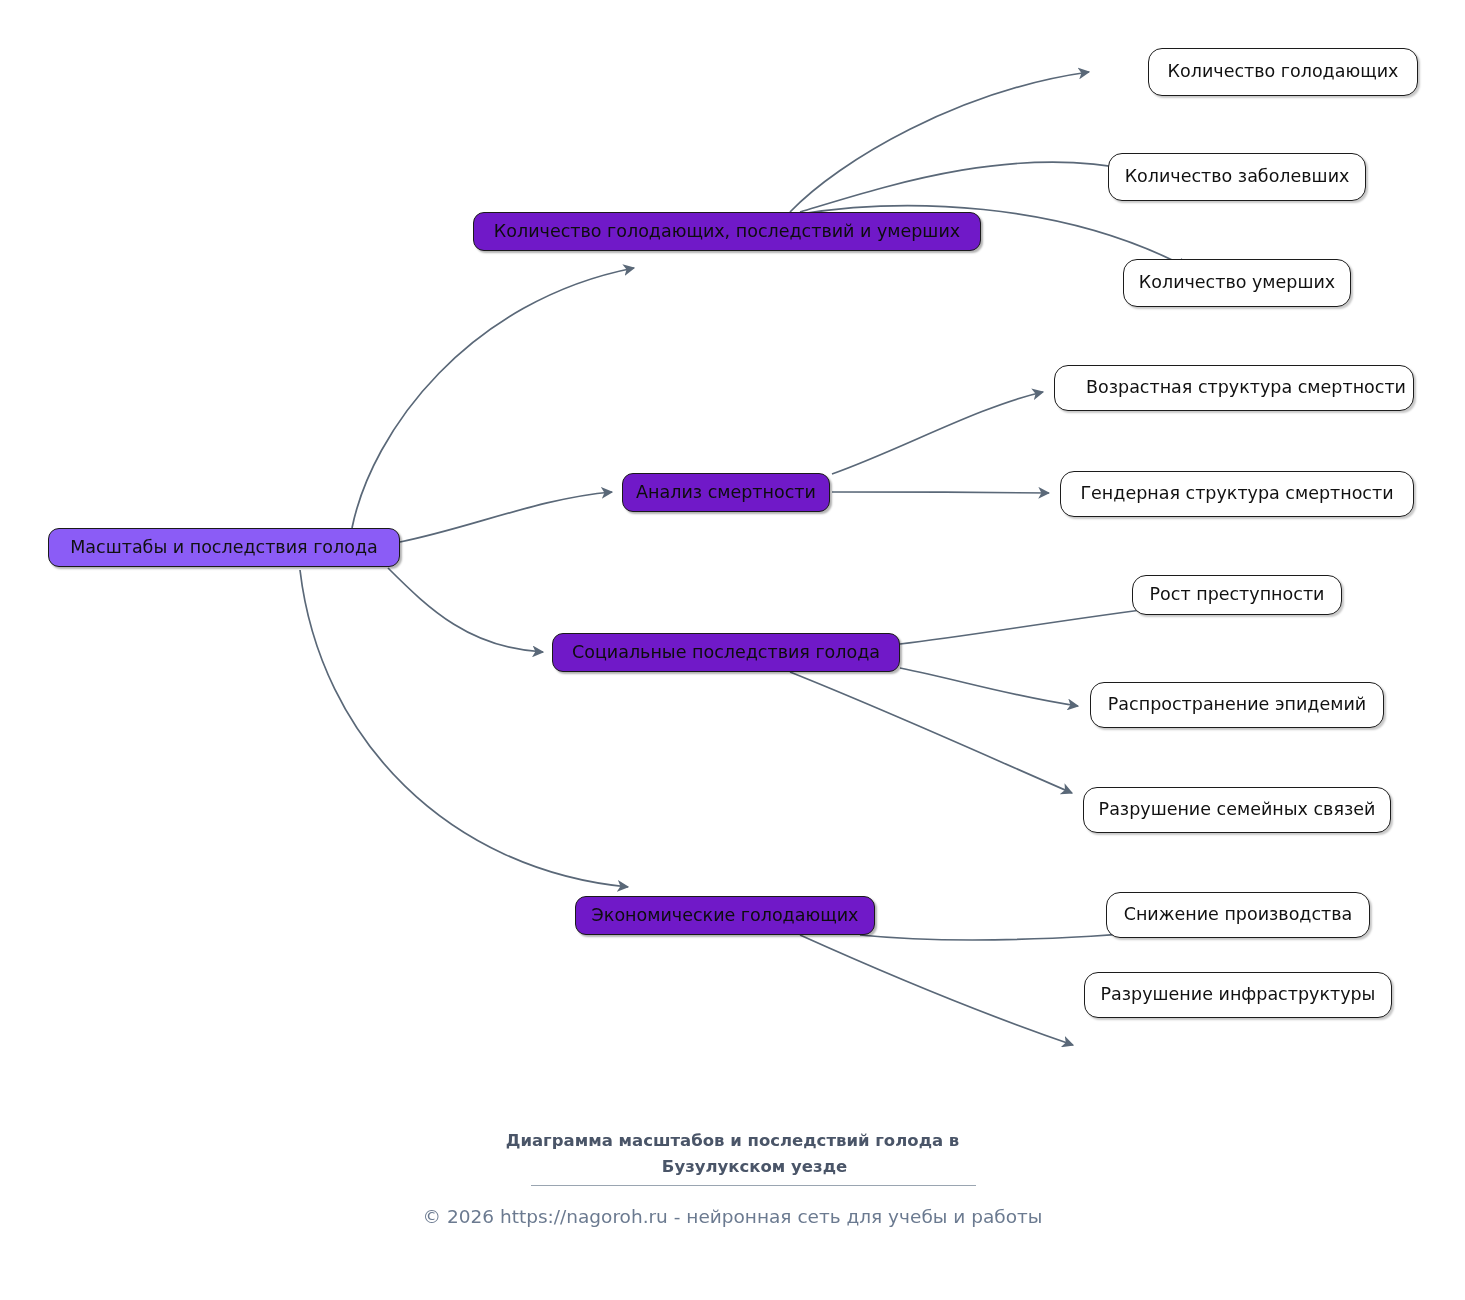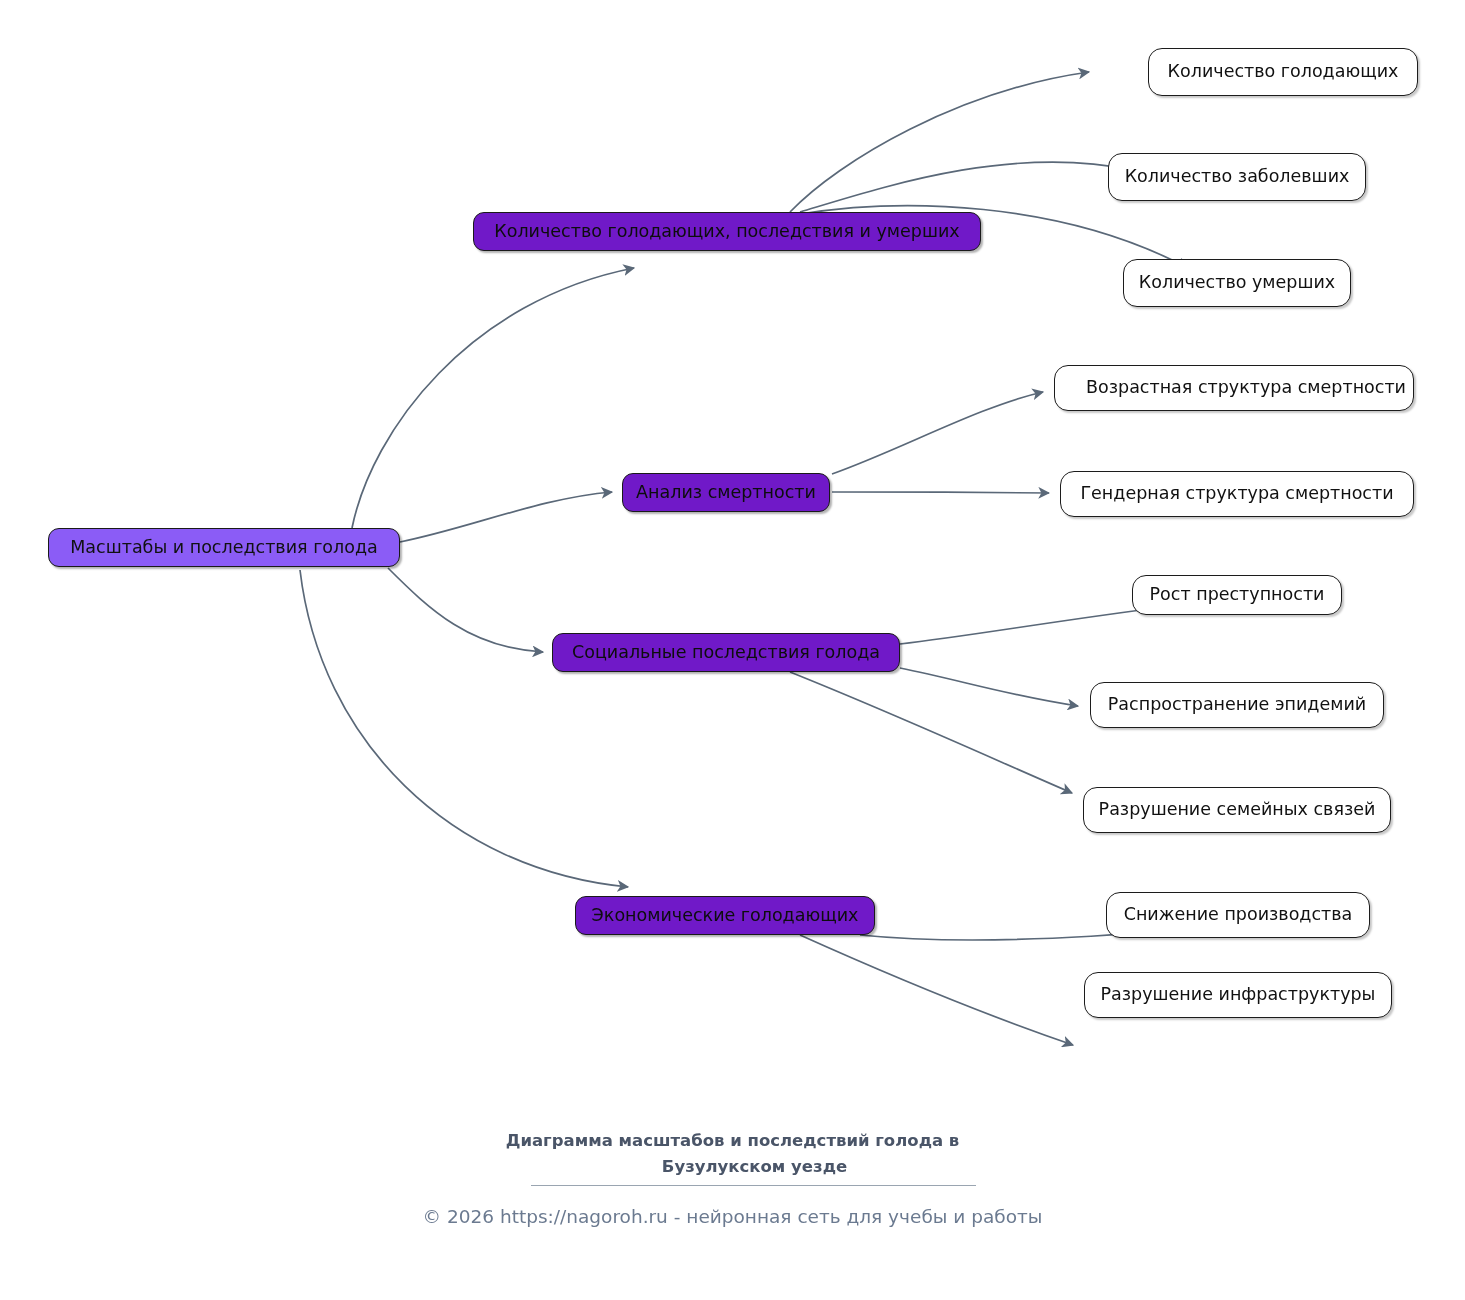--- a/index.html
+++ b/index.html
@@ -111,21 +111,21 @@
       <path d="M 900 668 C 960 680, 1010 696, 1078 706"></path>
       <path d="M 790 672 C 900 716, 1000 762, 1072 793"></path>
 
       <path d="M 860 935 C 950 944, 1060 940, 1173 930"></path>
       <path d="M 800 935 C 900 980, 1000 1020, 1073 1045"></path>
     </g>
   </svg>
 
   <div class="node node-root" style="left:48px; top:528px; width:352px; height:39px;">Масштабы и последствия голода</div>
 
-  <div class="node node-branch" style="left:473px; top:212px; width:508px; height:39px;">Количество голодающих, последствия и умерших</div>
+  <div class="node node-branch" style="left:473px; top:212px; width:508px; height:39px;">Количество голодающих, последствий и умерших</div>
 
   <div class="node node-leaf" style="left:1100px; top:48px; width:270px; height:48px;margin-left:48px;">Количество голодающих</div>
 
   <div class="node node-leaf" style="left:1108px; top:153px; width:258px; height:48px;">Количество заболевших</div>
 
   <div class="node node-leaf" style="left:1123px; top:259px; width:228px; height:48px;">Количество умерших</div>
 
   <div class="node node-branch" style="left:622px; top:473px; width:208px; height:39px;">Анализ смертности</div>
 
   <div class="node node-leaf" style="left:1054px; top:365px; width:360px; height:46px;padding-left:24px;">Возрастная структура смертности</div>

